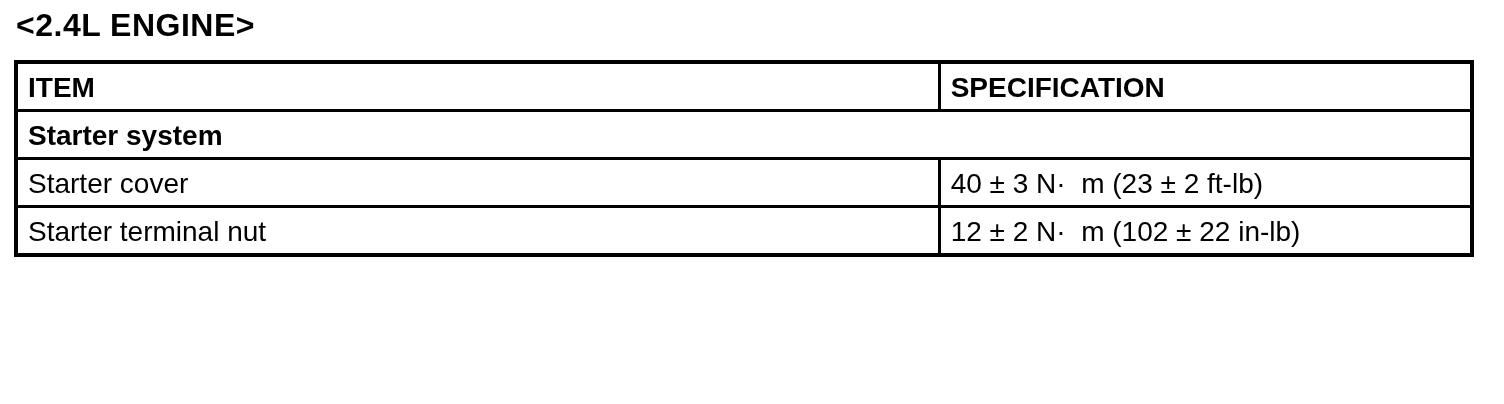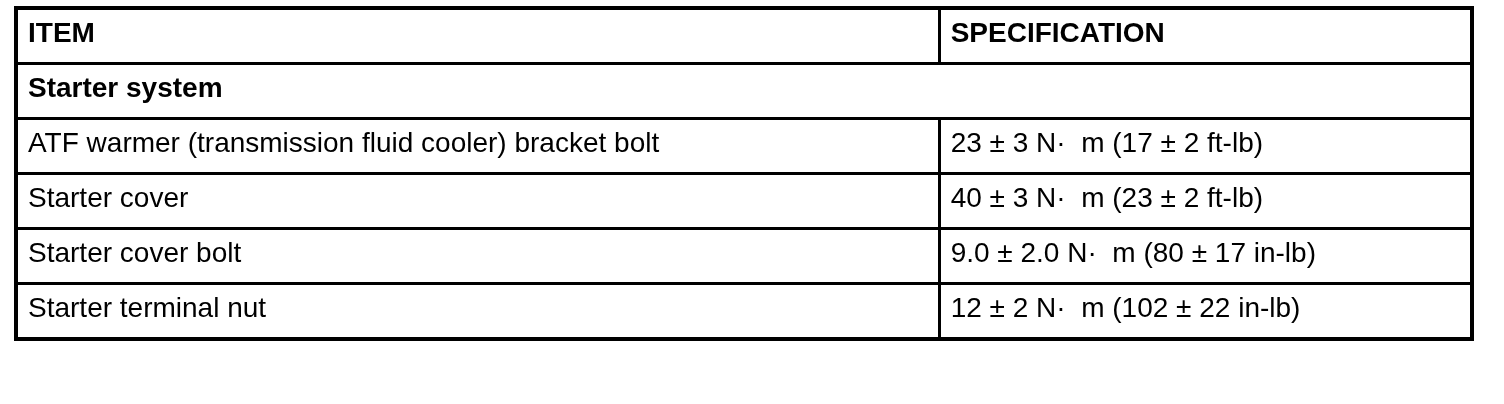--- a/index.html
+++ b/index.html
@@ -26,21 +26,21 @@
     line-height: 1.2;
     white-space: pre;
   }
   table.spec-table {
     border-collapse: collapse;
     width: 1460px;
     table-layout: fixed;
   }
   table.spec-table td, table.spec-table th {
     border: 3px solid #000000;
-    padding: 2px 8px 8px 10px;
+    padding: 2px 8px 1px 10px;
     font-size: 28px;
     line-height: 1.2;
     height: 42px;
     text-align: left;
     vertical-align: middle;
     overflow: hidden;
     white-space: pre-wrap;
     box-sizing: content-box;
   }
   table.spec-table {
@@ -48,43 +48,36 @@
   }
   th.col-item { width: 63.8%; }
   th.col-spec { width: 36.2%; }
   .bold { font-weight: bold; }
 </style>
 </head>
 <body>
 
 <div class="page">
 
+  <h1 class="doc-title">&lt;2.4L ENGINE&gt;</h1>
 
   <table class="spec-table">
     <tbody>
       <tr>
         <th class="col-item bold">ITEM</th>
         <th class="col-spec bold">SPECIFICATION</th>
       </tr>
 
       <tr>
         <td colspan="2" class="bold">Starter system</td>
       </tr>
 
       <tr>
-        <td>ATF warmer (transmission fluid cooler) bracket bolt</td>
-        <td>23 ± 3 N·  m (17 ± 2 ft-lb)</td>
-      </tr>
-      <tr>
         <td>Starter cover</td>
         <td>40 ± 3 N·  m (23 ± 2 ft-lb)</td>
-      </tr>
-      <tr>
-        <td>Starter cover bolt</td>
-        <td>9.0 ± 2.0 N·  m (80 ± 17 in-lb)</td>
       </tr>
       <tr>
         <td>Starter terminal nut</td>
         <td>12 ± 2 N·  m (102 ± 22 in-lb)</td>
       </tr>
     </tbody>
   </table>
 
 </div>
 

